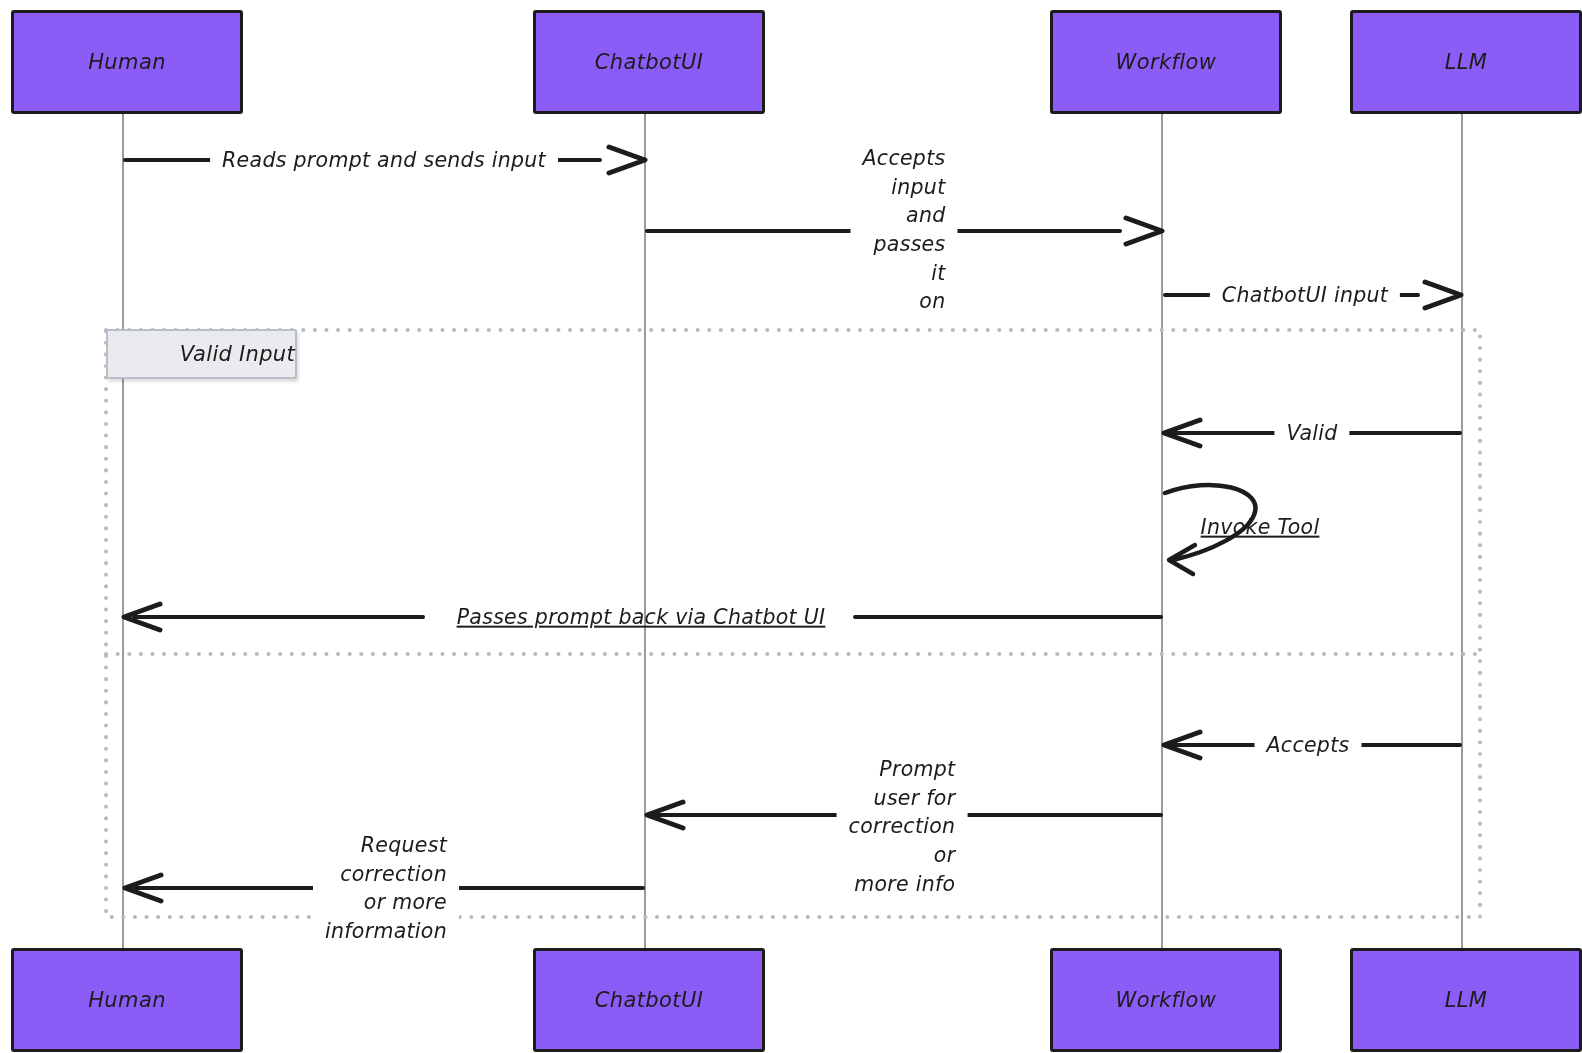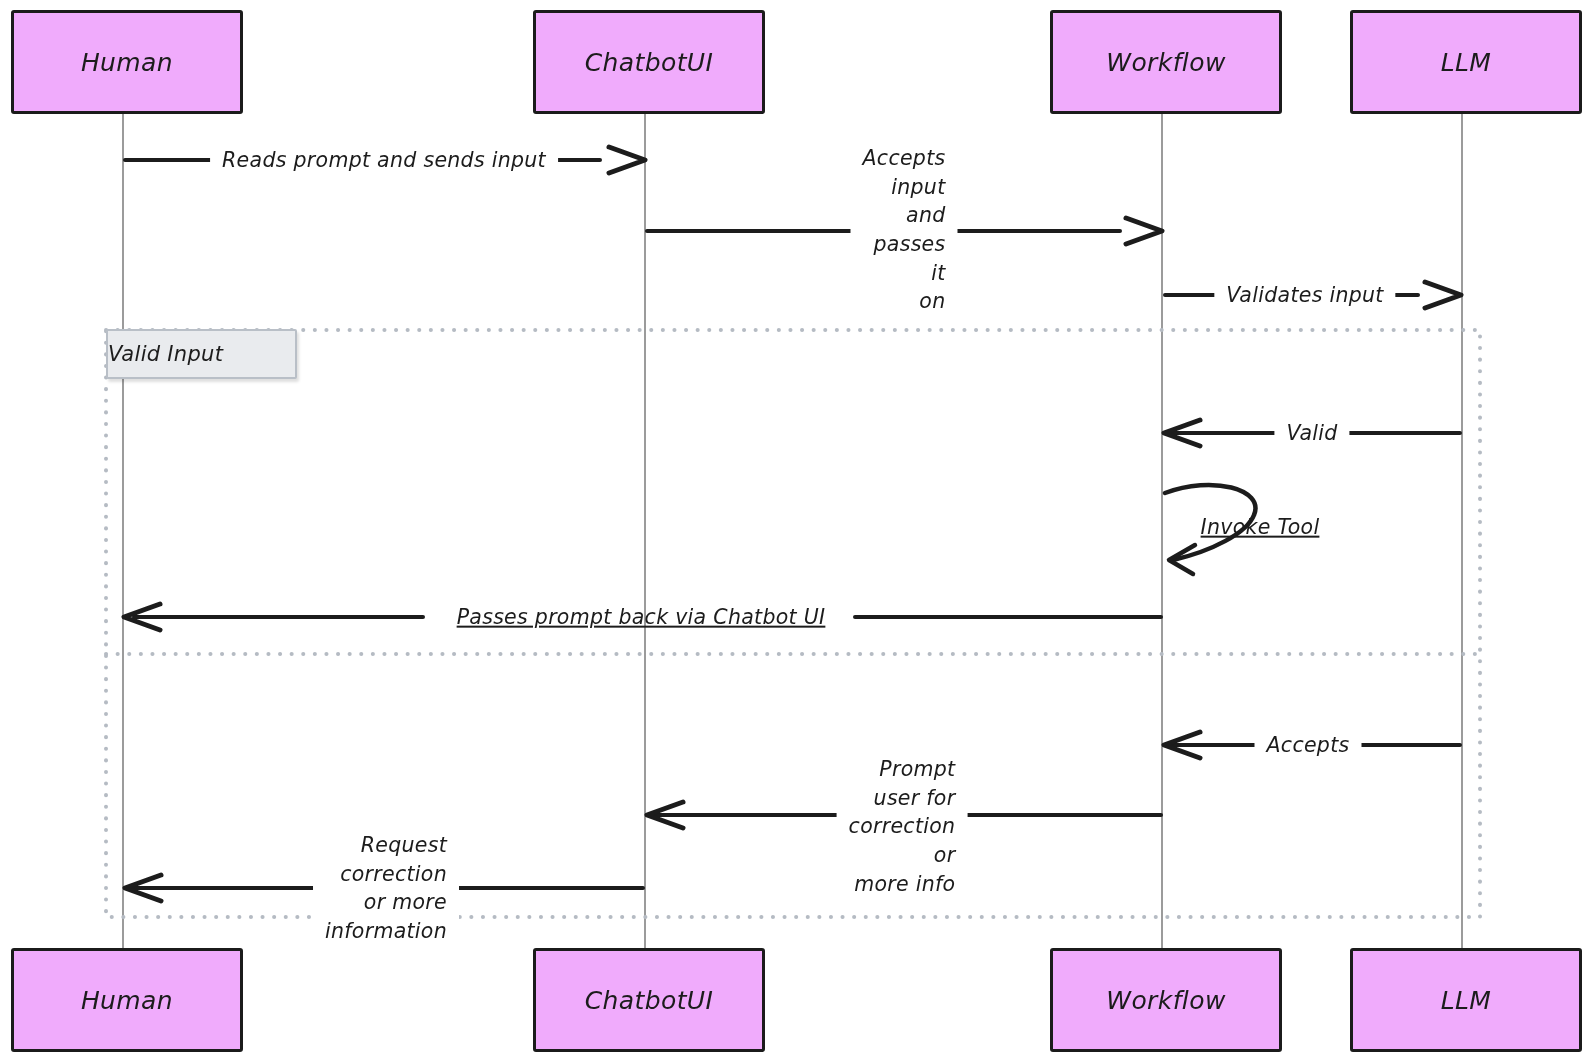--- a/index.html
+++ b/index.html
@@ -5,32 +5,32 @@
   html,body{margin:0;padding:0;background:#ffffff;}
   #canvas{
     position:relative;width:1582px;height:1053px;background:#ffffff;overflow:hidden;
     font-family:"DejaVu Sans","Liberation Sans",sans-serif;color:#1c1c1c;
   }
   .hand{font-style:italic;letter-spacing:.3px;}
   
   .lifeline{position:absolute;top:108px;height:840px;width:2px;background:#9b9b9b;z-index:1;}
   
   .actor{
-    position:absolute;width:226px;height:98px;background:#f0abfc;
+    position:absolute;width:226px;height:98px;background:#8b5cf6;
     border:3.5px solid #1b1b1b;border-radius:3px;z-index:5;
     display:flex;align-items:center;justify-content:center;
-    font-size:25px;font-style:italic;letter-spacing:.4px;
+    font-size:21px;font-style:italic;letter-spacing:.4px;
   }
   
   .overlay{position:absolute;left:0;top:0;z-index:2;}
   
   .section-label{
     position:absolute;left:106px;width:187px;height:46px;background:#e9ebee;
     border:2px solid #b9bfc7;border-radius:2px;box-shadow:2px 3px 3px rgba(0,0,0,.13);
-    display:flex;align-items:center;justify-content:flex-start;
+    display:flex;align-items:center;justify-content:flex-end;
     font-size:21px;font-style:italic;letter-spacing:.3px;z-index:3;
   }
   
   .msg{position:absolute;left:0;top:0;z-index:4;}
   .mline{position:absolute;height:0;border-top:4px solid #1c1c1c;border-radius:3px;}
   .mlabel{
     position:absolute;transform:translate(-50%,-50%);background:#ffffff;
     padding:1px 12px;font-size:20.5px;font-style:italic;letter-spacing:.3px;
     white-space:nowrap;text-align:right;line-height:1.4;
   }
@@ -74,21 +74,21 @@
     </svg>
     <div class="mlabel wrap hand" style="left:904px;top:230px">Accepts input and passes it
 on</div>
   </div>
 
   <div class="msg">
     <div class="mline" style="left:1163px;top:293px;width:257px"></div>
     <svg class="arrow" style="left:1419px;top:276px" width="48" height="38">
       <path d="M6,6 L42,19 L6,32"></path>
     </svg>
-    <div class="mlabel hand" style="left:1305px;top:295px">Validates input</div>
+    <div class="mlabel hand" style="left:1305px;top:295px">ChatbotUI input</div>
   </div>
 
   <div class="msg">
     <div class="mline" style="left:1167px;top:431px;width:295px"></div>
     <svg class="arrow" style="left:1158px;top:414px" width="48" height="38">
       <path d="M42,6 L6,19 L42,32"></path>
     </svg>
     <div class="mlabel hand" style="left:1312px;top:433px">Valid</div>
   </div>
 

